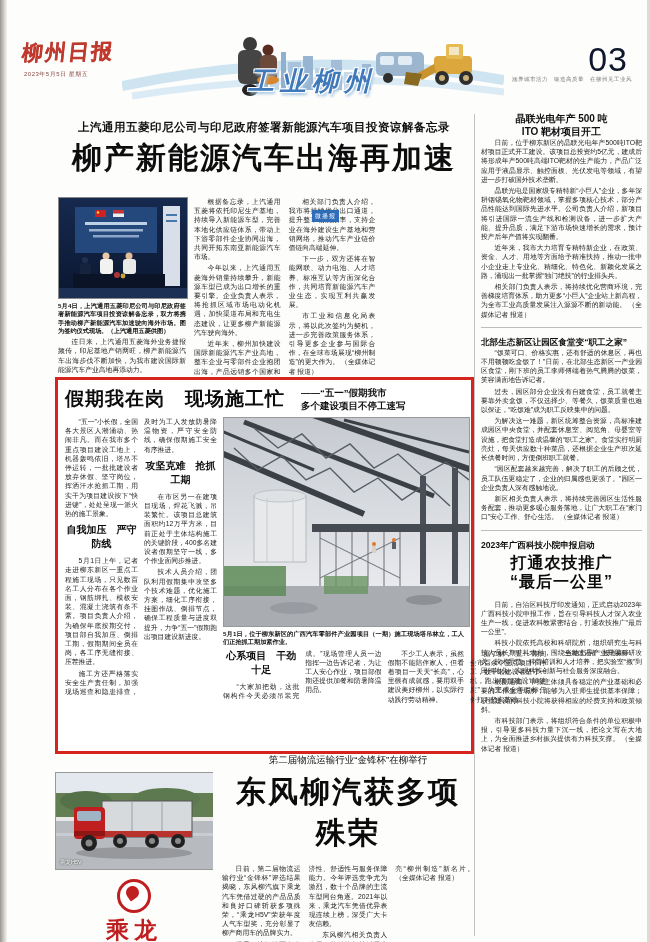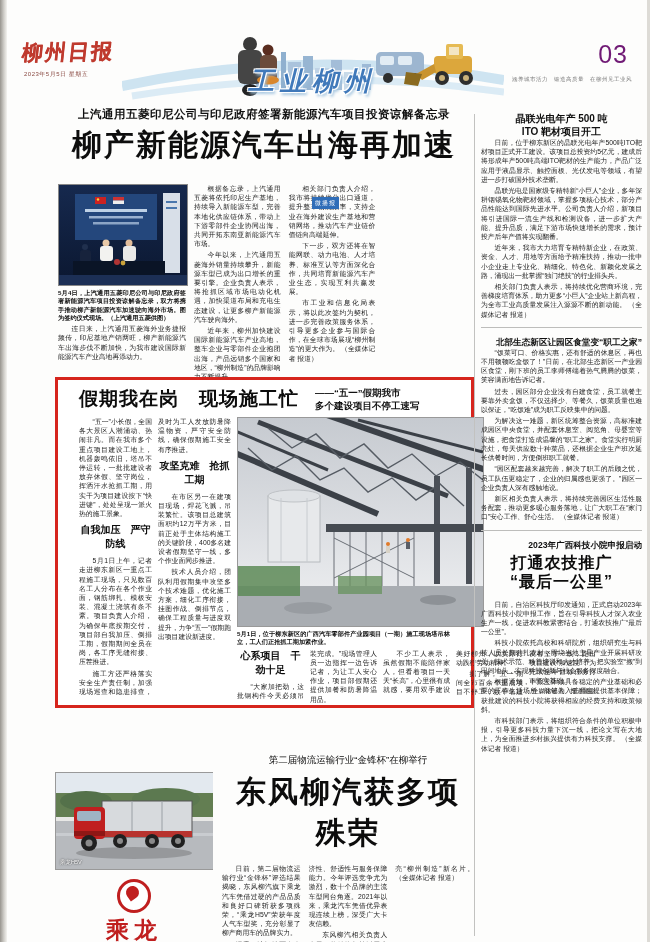--- a/index.html
+++ b/index.html
@@ -13,60 +13,60 @@
   .masthead{position:absolute;left:10px;top:28px;width:634px;height:84px}
   .paper-logo{position:absolute;left:12px;top:10px;font-family:"Liberation Serif",serif;
               font-weight:bold;font-size:21px;color:#bf3a2e;transform:skewX(-7deg) rotate(-1deg);
               letter-spacing:2px;text-shadow:0.4px 0.4px 0 #bf3a2e}
   .date-line{position:absolute;left:14px;top:42px;font-size:6px;color:#8a4a42;letter-spacing:.5px}
   .banner{position:absolute;left:112px;top:0;width:382px;height:80px}
   .banner svg{display:block}
   .banner-title{position:absolute;left:126px;top:36px;font-size:26px;font-weight:bold;font-style:italic;
                 color:#4079ba;letter-spacing:6px;
                 text-shadow:-1px -1px 0 #fff,1px -1px 0 #fff,-1px 1px 0 #fff,1px 1px 0 #fff,2px 3px 3px #9fc2de}
-  .page-no{position:absolute;right:16px;top:12px;font-size:25px;color:#701a75;letter-spacing:1px}
+  .page-no{position:absolute;right:16px;top:12px;font-size:34px;color:#0f172a;letter-spacing:1px}
   .credit{position:absolute;right:12px;top:48px;font-size:5.5px;color:#7a7a7a;letter-spacing:.5px}
 
   
   p.b{font-size:6.8px;line-height:9.2px;text-align:justify;text-indent:2em;margin:0 0 2px;color:#222;
       word-break:break-all}
   .caption{font-size:6.2px;line-height:8.3px;text-align:justify;font-weight:bold;margin:3px 0 2px;color:#111;
            word-break:break-all}
 
   
-  .main-art{position:absolute;left:58px;top:107px;width:412px}
+  .main-art{position:absolute;left:58px;top:120px;width:412px}
   .kicker{text-align:center;font-weight:bold;font-size:11.5px;letter-spacing:.5px;color:#101010}
   .headline-1{margin:3px 0 18px;text-align:center;font-family:Liberation Serif, serif;
               font-size:30px;font-weight:900;letter-spacing:2px;color:#0d0d0d}
   .main-row{position:relative;display:flex;gap:8px}
   .photo-col{width:128px;flex:none}
   .photo-col svg{display:block;border:0.5px solid #888}
   .cols-3{column-count:3;column-gap:8px;height:198px;column-fill:auto;flex:1}
   .tag{position:absolute;left:254px;top:13px;background:#2f6db8;color:#fff;font-size:6px;
        padding:1.5px 3px;letter-spacing:1px}
 
   
-  .red-box{position:absolute;left:55px;top:377px;width:419px;height:331px;border:3px solid #d6251d;
-           box-sizing:border-box;padding:5px 21px;background:#fff}
+  .red-box{position:absolute;left:55px;top:377px;width:419px;height:377px;border:3px solid #d6251d;
+           box-sizing:border-box;padding:5px 7px;background:#fff}
   .rb-head{display:flex;align-items:flex-start}
   .rb-title{font-size:19px;font-weight:900;letter-spacing:1px;margin:1px 0 5px;color:#0c0c0c}
   .rb-notes{margin-left:16px;padding-top:2px;font-size:9.5px;font-weight:bold;line-height:12.5px;color:#111}
   .rb-body{display:flex;gap:6px}
   .rb-left{width:152px;flex:none;column-count:2;column-gap:6px;height:280px;column-fill:auto}
   .subhead{font-size:10px;font-weight:bold;text-align:center;margin:5px 0;color:#0c0c0c;break-inside:avoid}
   .rb-right{flex:1;min-width:0}
   .rb-right svg{display:block;border:0.5px solid #999}
   .cols-3b{column-count:3;column-gap:6px;height:56px;column-fill:auto;margin-top:2px}
   .byline{font-size:6.4px;text-align:right;margin-top:1px;color:#222}
 
   
   .v-divider{position:absolute;left:474px;top:114px;height:822px;width:1px;background:#c2c2c0}
   .rail{position:absolute;left:481px;top:112px;width:161px}
   .rk{font-size:10px;font-weight:bold;text-align:center;line-height:13px;color:#101010}
-  .rk-s{font-size:8.6px;font-weight:bold;text-align:right;line-height:12px;color:#101010}
+  .rk-s{font-size:8.6px;font-weight:bold;text-align:left;line-height:12px;color:#101010}
   .rh{font-size:16px;font-weight:900;text-align:center;margin:3px 0 7px;letter-spacing:1px;color:#0c0c0c}
   .rh2{font-size:16px;font-weight:900;text-align:center;margin:2px 0 0;letter-spacing:1px;line-height:19px;color:#0c0c0c}
   .rail hr{border:none;border-top:1px solid #bdbdbb;margin:8px 0}
 
   
   .bottom-art{position:absolute;left:55px;top:716px;width:419px;display:flex;gap:9px}
   .ba-left{width:158px;flex:none;padding-top:56px}
   .truck-wrap{position:relative;border:0.5px solid #999}
   .truck-wrap svg{display:block}
   .truck-label{position:absolute;left:4px;bottom:3px;color:#fff;font-size:5.5px;text-shadow:0 0 2px #000}

